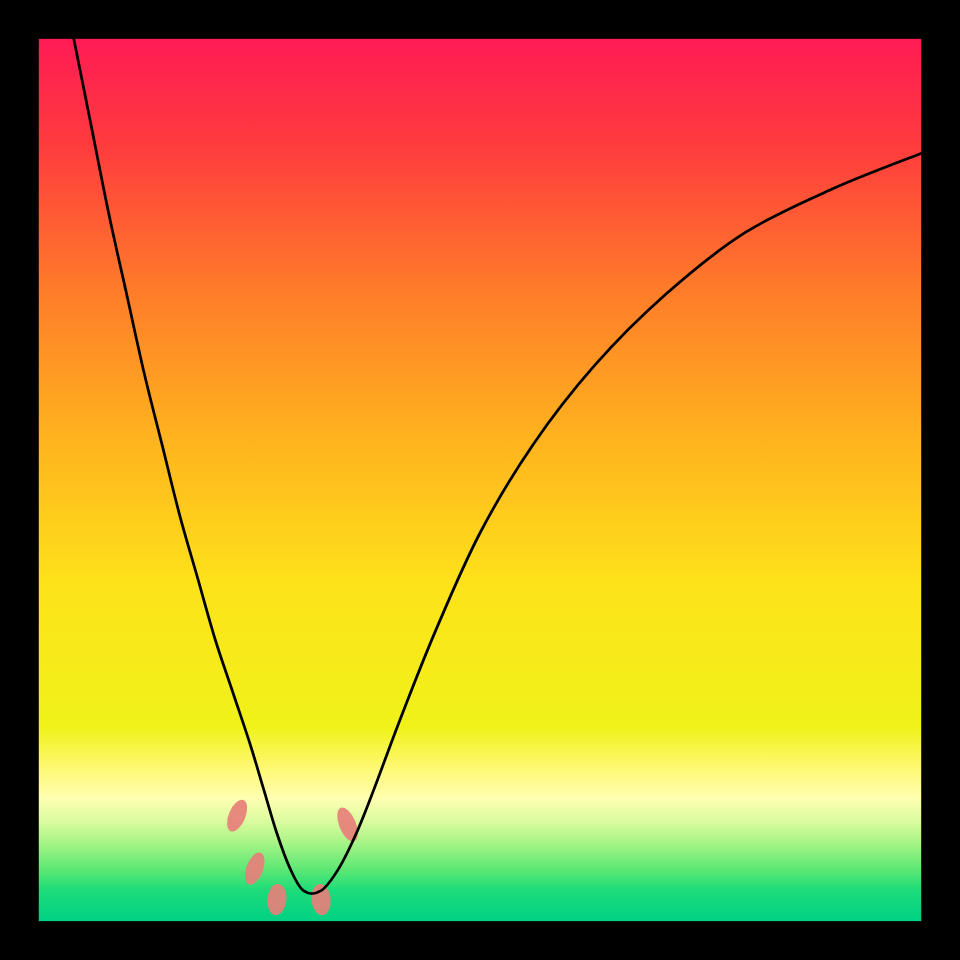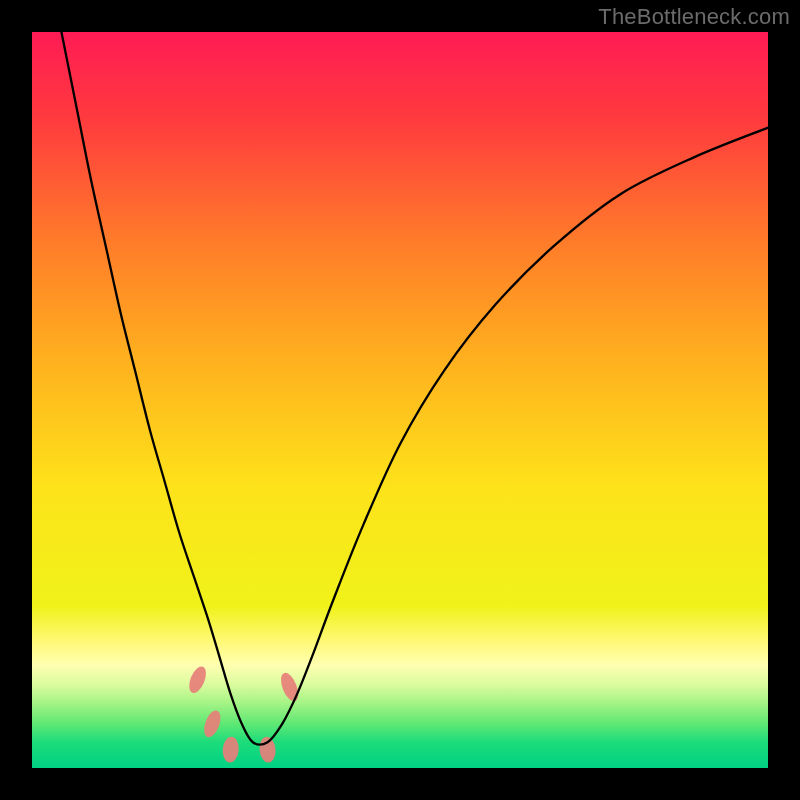--- a/index.html
+++ b/index.html
@@ -77,14 +77,13 @@
       <g id="markers-group">
           <ellipse cx="165.60" cy="647.68" rx="7" ry="14" fill="#e77f7a" fill-opacity="0.92" transform="rotate(22 165.60 647.68)"></ellipse>
           <ellipse cx="180.32" cy="691.84" rx="7" ry="14" fill="#e77f7a" fill-opacity="0.92" transform="rotate(20 180.32 691.84)"></ellipse>
           <ellipse cx="198.72" cy="717.60" rx="8" ry="13" fill="#e77f7a" fill-opacity="0.92" transform="rotate(5 198.72 717.60)"></ellipse>
           <ellipse cx="235.52" cy="717.60" rx="8" ry="13" fill="#e77f7a" fill-opacity="0.92" transform="rotate(-5 235.52 717.60)"></ellipse>
           <ellipse cx="257.60" cy="655.04" rx="7" ry="15" fill="#e77f7a" fill-opacity="0.92" transform="rotate(-22 257.60 655.04)"></ellipse>
         </g>
       <path id="curve-path" fill="none" stroke="#000000" stroke-width="2.3" stroke-linecap="round" d="M 29.44 0.00 C 31.89 12.27, 39.25 49.07, 44.16 73.60 C 49.07 98.13, 53.97 123.89, 58.88 147.20 C 63.79 170.51, 68.69 191.36, 73.60 213.44 C 78.51 235.52, 83.41 258.83, 88.32 279.68 C 93.23 300.53, 98.13 318.93, 103.04 338.56 C 107.95 358.19, 112.85 379.04, 117.76 397.44 C 122.67 415.84, 127.57 431.79, 132.48 448.96 C 137.39 466.13, 142.29 484.53, 147.20 500.48 C 152.11 516.43, 157.01 529.92, 161.92 544.64 C 166.83 559.36, 172.35 575.31, 176.64 588.80 C 180.93 602.29, 184.00 613.33, 187.68 625.60 C 191.36 637.87, 195.04 651.36, 198.72 662.40 C 202.40 673.44, 206.08 683.87, 209.76 691.84 C 213.44 699.81, 216.51 707.17, 220.80 710.24 C 225.09 713.31, 230.61 713.31, 235.52 710.24 C 240.43 707.17, 245.33 699.81, 250.24 691.84 C 255.15 683.87, 260.05 673.44, 264.96 662.40 C 269.87 651.36, 273.55 641.55, 279.68 625.60 C 285.81 609.65, 293.17 588.80, 301.76 566.72 C 310.35 544.64, 320.16 518.88, 331.20 493.12 C 342.24 467.36, 354.51 437.92, 368.00 412.16 C 381.49 386.40, 396.21 361.87, 412.16 338.56 C 428.11 315.25, 445.28 293.17, 463.68 272.32 C 482.08 251.47, 501.71 231.84, 522.56 213.44 C 543.41 195.04, 565.49 176.64, 588.80 161.92 C 612.11 147.20, 637.87 136.16, 662.40 125.12 C 686.93 114.08, 723.73 100.59, 736.00 95.68"></path>
     </svg>
   </div>
-  <div class="watermark">TheBottleneck.com</div>
 </div>
 
 </body></html>

